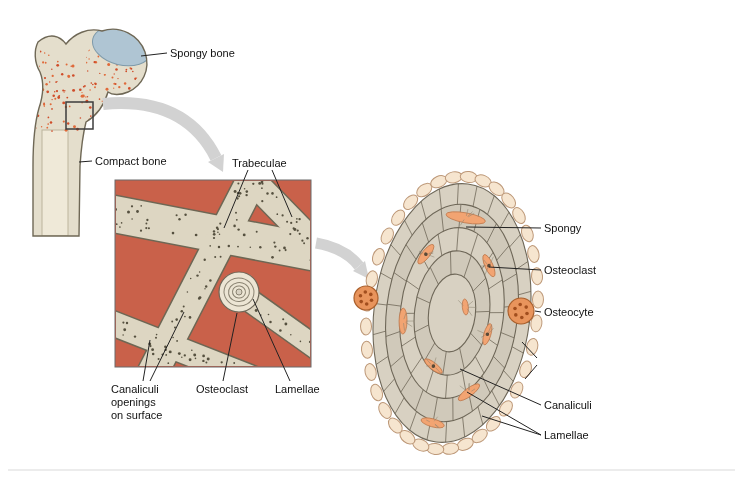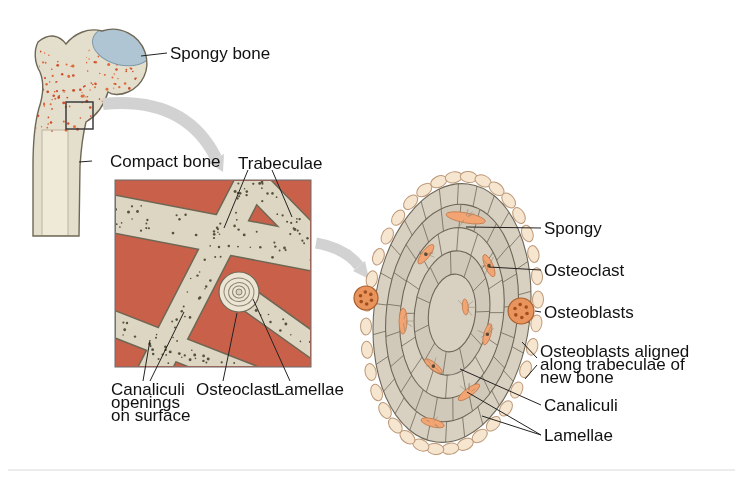--- a/index.html
+++ b/index.html
@@ -2,21 +2,21 @@
 <html><head>
 <meta charset="utf-8">
 <style>
   html,body{margin:0;padding:0;background:#fff}
   .canvas{
     position:relative;width:743px;height:488px;background:#ffffff;
     overflow:hidden;font-family:"Liberation Sans",sans-serif;
   }
   #art{position:absolute;left:0;top:0}
   .lbl{
-    position:absolute;font-size:17px;line-height:13px;color:#111;
+    position:absolute;font-size:11px;line-height:13px;color:#111;
     white-space:pre-line;
   }
 </style>
 </head>
 <body>
 
 <div class="canvas">
 
 <svg id="art" width="743" height="488" viewBox="0 0 743 488">
   <defs>
@@ -752,29 +752,26 @@
     <line x1="537" y1="365" x2="525" y2="379"></line>
     <line x1="541" y1="405" x2="460" y2="369"></line>
     <line x1="541" y1="435" x2="467" y2="392"></line>
     <line x1="541" y1="435" x2="482" y2="416"></line>
   </g>
 
   <line x1="8" y1="470" x2="735" y2="470" stroke="#d9d9d9" stroke-width="1"></line>
 </svg>
 
 <div class="lbl" style="left:170px;top:47px">Spongy bone</div>
-<div class="lbl" style="left:110px;top:155px">Compact bone</div>
-<div class="lbl" style="left:238px;top:157px">Trabeculae</div>
+<div class="lbl" style="left:95px;top:155px">Compact bone</div>
+<div class="lbl" style="left:232px;top:157px">Trabeculae</div>
 <div class="lbl" style="left:111px;top:383px">Canaliculi
 openings
 on surface</div>
 <div class="lbl" style="left:196px;top:383px">Osteoclast</div>
 <div class="lbl" style="left:275px;top:383px">Lamellae</div>
 <div class="lbl" style="left:544px;top:222px">Spongy</div>
 <div class="lbl" style="left:544px;top:264px">Osteoclast</div>
-<div class="lbl" style="left:544px;top:306px">Osteoblasts</div>
-<div class="lbl" style="left:540px;top:345px">Osteoblasts aligned
-along trabeculae of
-new bone</div>
+<div class="lbl" style="left:544px;top:306px">Osteocyte</div>
 <div class="lbl" style="left:544px;top:399px">Canaliculi</div>
 <div class="lbl" style="left:544px;top:429px">Lamellae</div>
 
 </div>
 
 </body></html>

